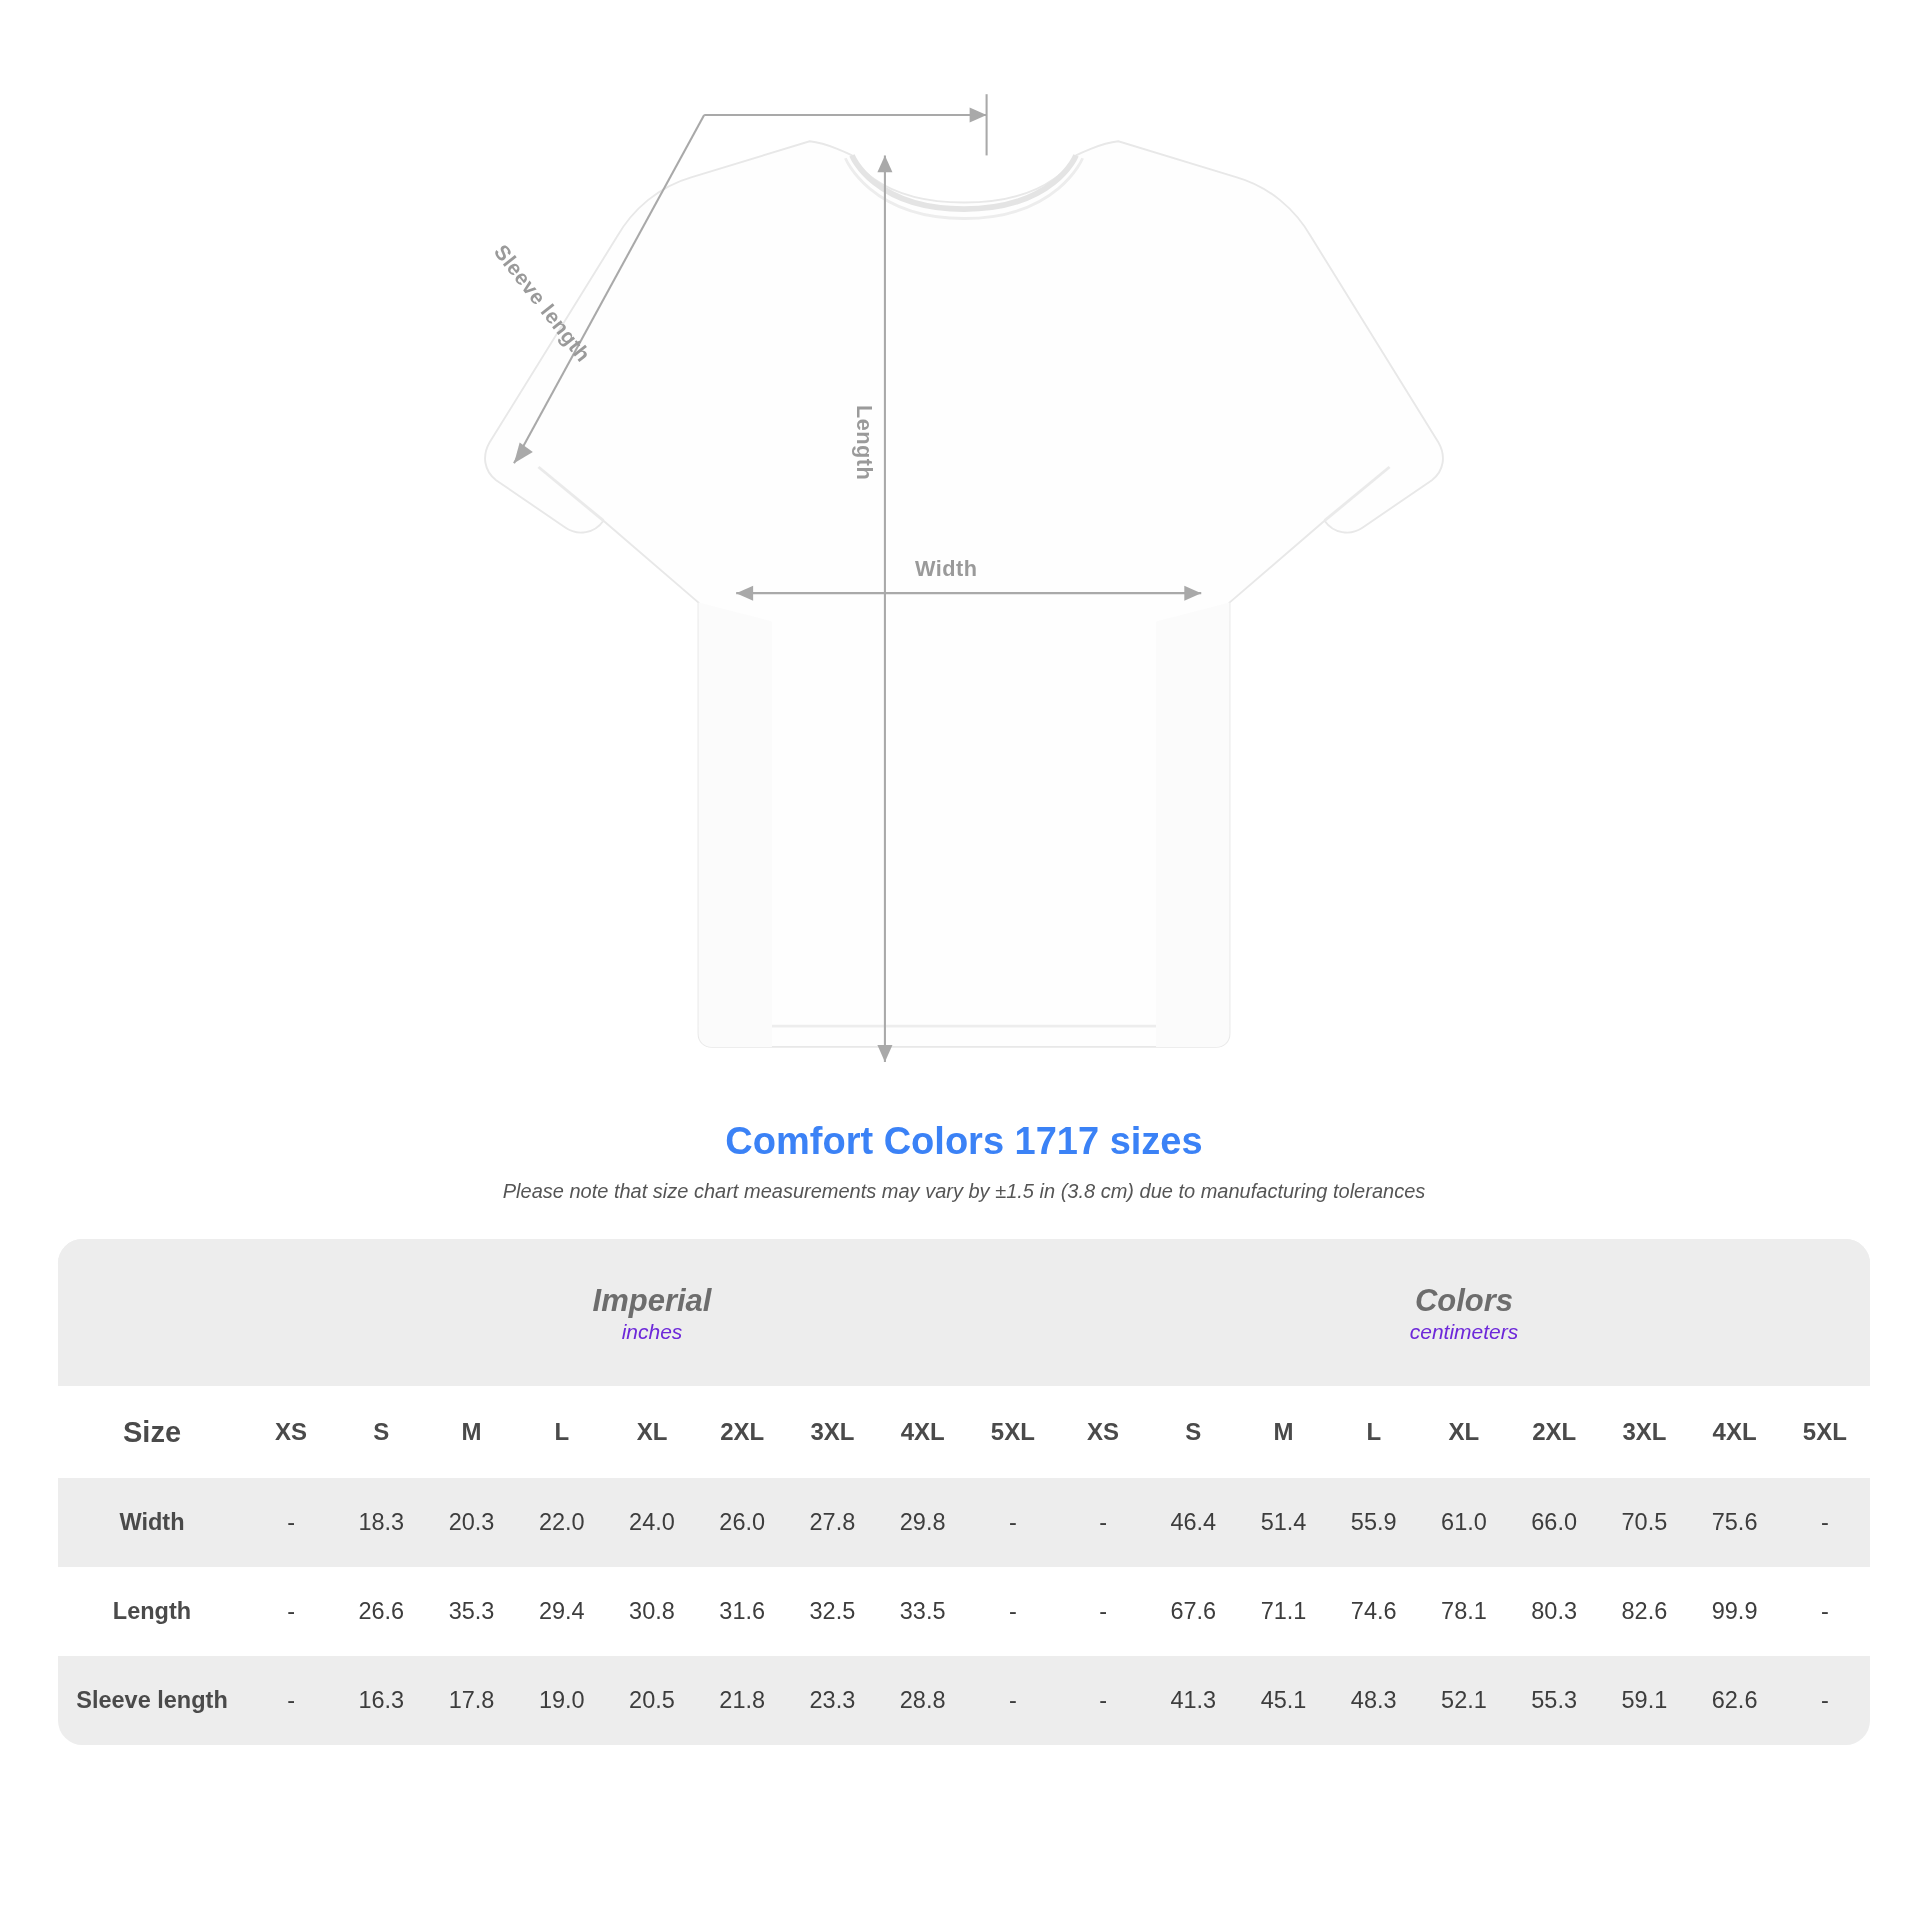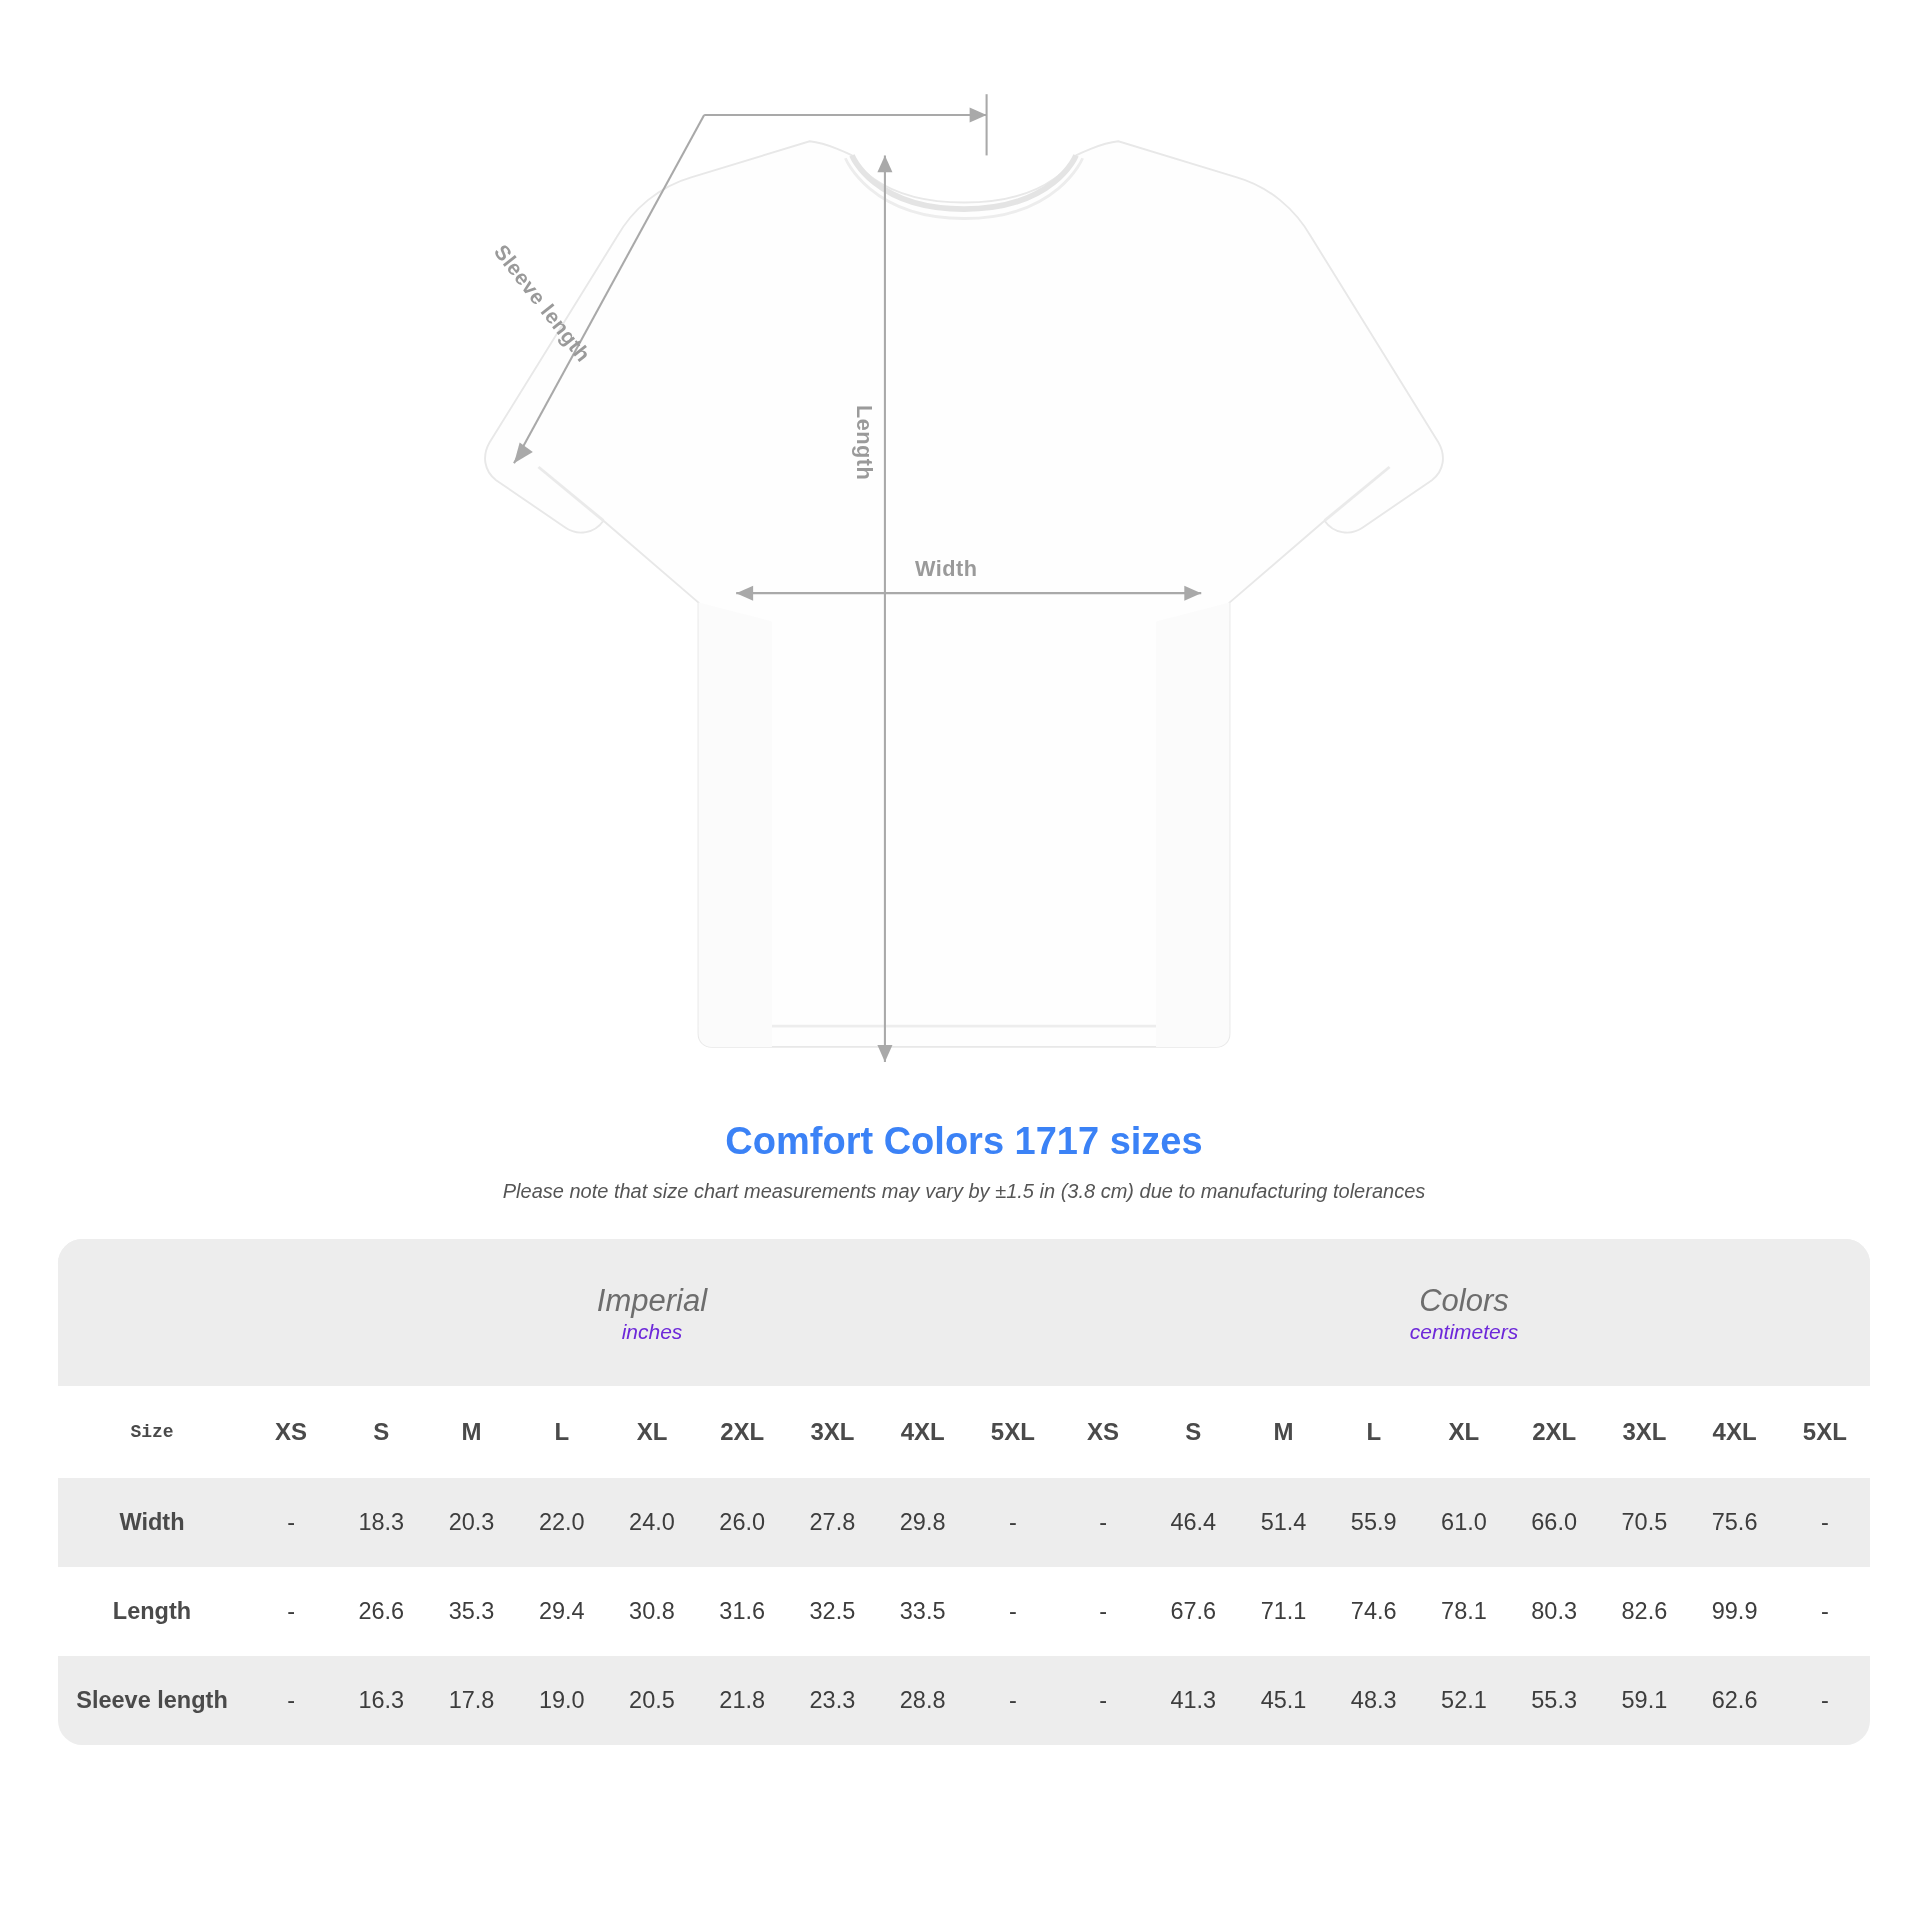--- a/index.html
+++ b/index.html
@@ -92,21 +92,21 @@
     vertical-align: middle;
     border: none;
   }
   .sys-head {
     background: #ededed;
     height: 147px;
   }
   .sys-head .sys-name {
     font-size: 31px;
     font-style: italic;
-    font-weight: normal;
+    font-weight: bold;
     color: #6d6d6d;
     line-height: 1.25;
   }
   .sys-head .sys-unit {
     font-size: 21px;
     font-style: italic;
     color: #6d28d9;
   }
   .corner-cell {
     background: #ededed;
@@ -115,22 +115,21 @@
   .corner-tr { border-top-right-radius: 24.5px; }
 
   .hdr-row td {
     background: #ffffff;
     height: 90px;
     font-weight: bold;
     font-size: 24px;
     color: #4a4a4a;
   }
   .hdr-row td.rowlabel {
-    font-size: 18px;
-    font-family: Liberation Mono, monospace;
+    font-size: 29px;
   }
   .row-shaded td {
     background: #ededed;
   }
   .row-plain td {
     background: #ffffff;
   }
   .data-row td {
     height: 87px;
     font-size: 23.5px;

